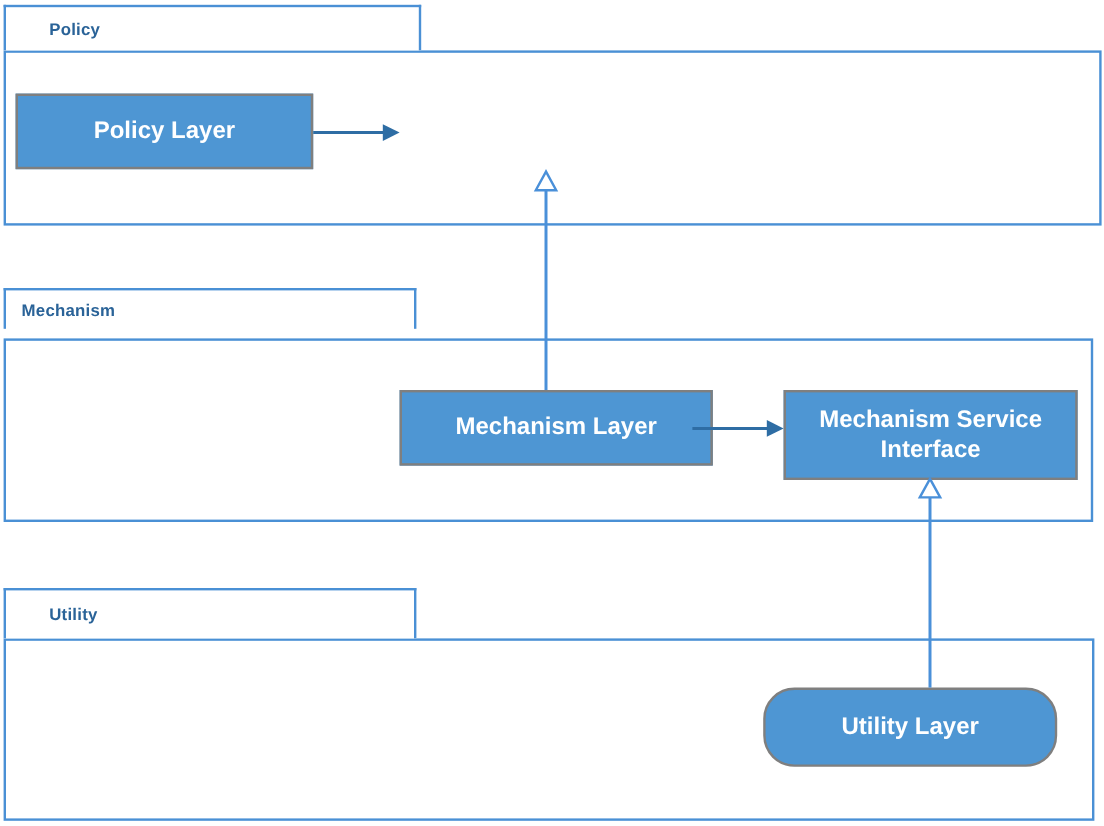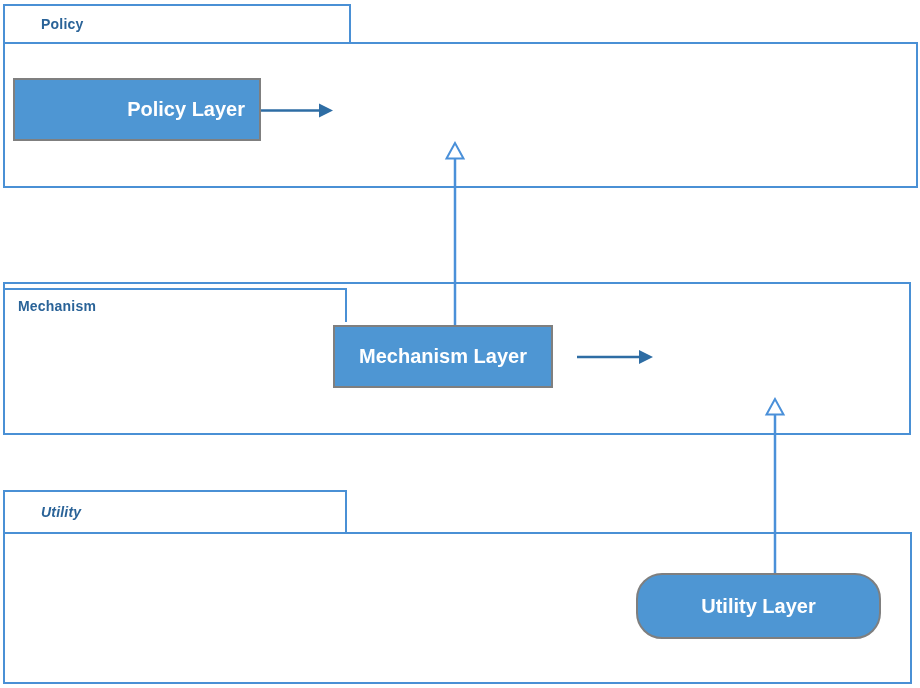--- a/index.html
+++ b/index.html
@@ -79,38 +79,41 @@
 <body>
 
 <div id="canvas">
 
   <div class="pkg-body" style="left:3px;top:42px;width:915px;height:146px;"></div>
   <div class="pkg-tab pad-lg" style="left:3px;top:4px;width:348px;height:38px;">
     <span class="pkg-label">Policy</span>
   </div>
 
   <div class="pkg-body" style="left:3px;top:282px;width:908px;height:153px;"></div>
-  <div class="pkg-tab pad-sm" style="left:3px;top:240px;width:344px;height:34px;margin-top:48px;">
+  <div class="pkg-tab pad-sm" style="left:3px;top:240px;width:344px;height:34px;">
     <span class="pkg-label">Mechanism</span>
   </div>
 
   <div class="pkg-body" style="left:3px;top:532px;width:909px;height:152px;"></div>
-  <div class="pkg-tab pad-lg" style="left:3px;top:490px;width:344px;height:42px;font-style:italic;">
+  <div class="pkg-tab pad-lg" style="left:3px;top:490px;width:344px;height:42px;">
     <span class="pkg-label">Utility</span>
   </div>
 
-  <div class="node" style="left:13px;top:78px;width:248px;height:63px;justify-content:flex-end;">
+  <div class="node" style="left:13px;top:78px;width:248px;height:63px;">
     <span class="node-label">Policy Layer</span>
   </div>
 
 
-  <div class="node" style="left:333px;top:325px;width:220px;height:63px;">
+  <div class="node" style="left:333px;top:325px;width:261px;height:63px;">
     <span class="node-label">Mechanism Layer</span>
   </div>
 
+  <div class="node" style="left:653px;top:325px;width:245px;height:75px;">
+    <span class="node-label">Mechanism Service Interface</span>
+  </div>
 
   <div class="node" style="left:636px;top:573px;width:245px;height:66px;border-radius:26px;">
     <span class="node-label">Utility Layer</span>
   </div>
 
   <svg id="connector-overlay" viewBox="0 0 920 688" xmlns="http://www.w3.org/2000/svg">
 
     <g>
       <line x1="261" y1="110.5" x2="320" y2="110.5" stroke="var(--arrow)" stroke-width="2.5"></line>
       <polygon points="319,103.5 333,110.5 319,117.5" fill="var(--arrow)"></polygon>

